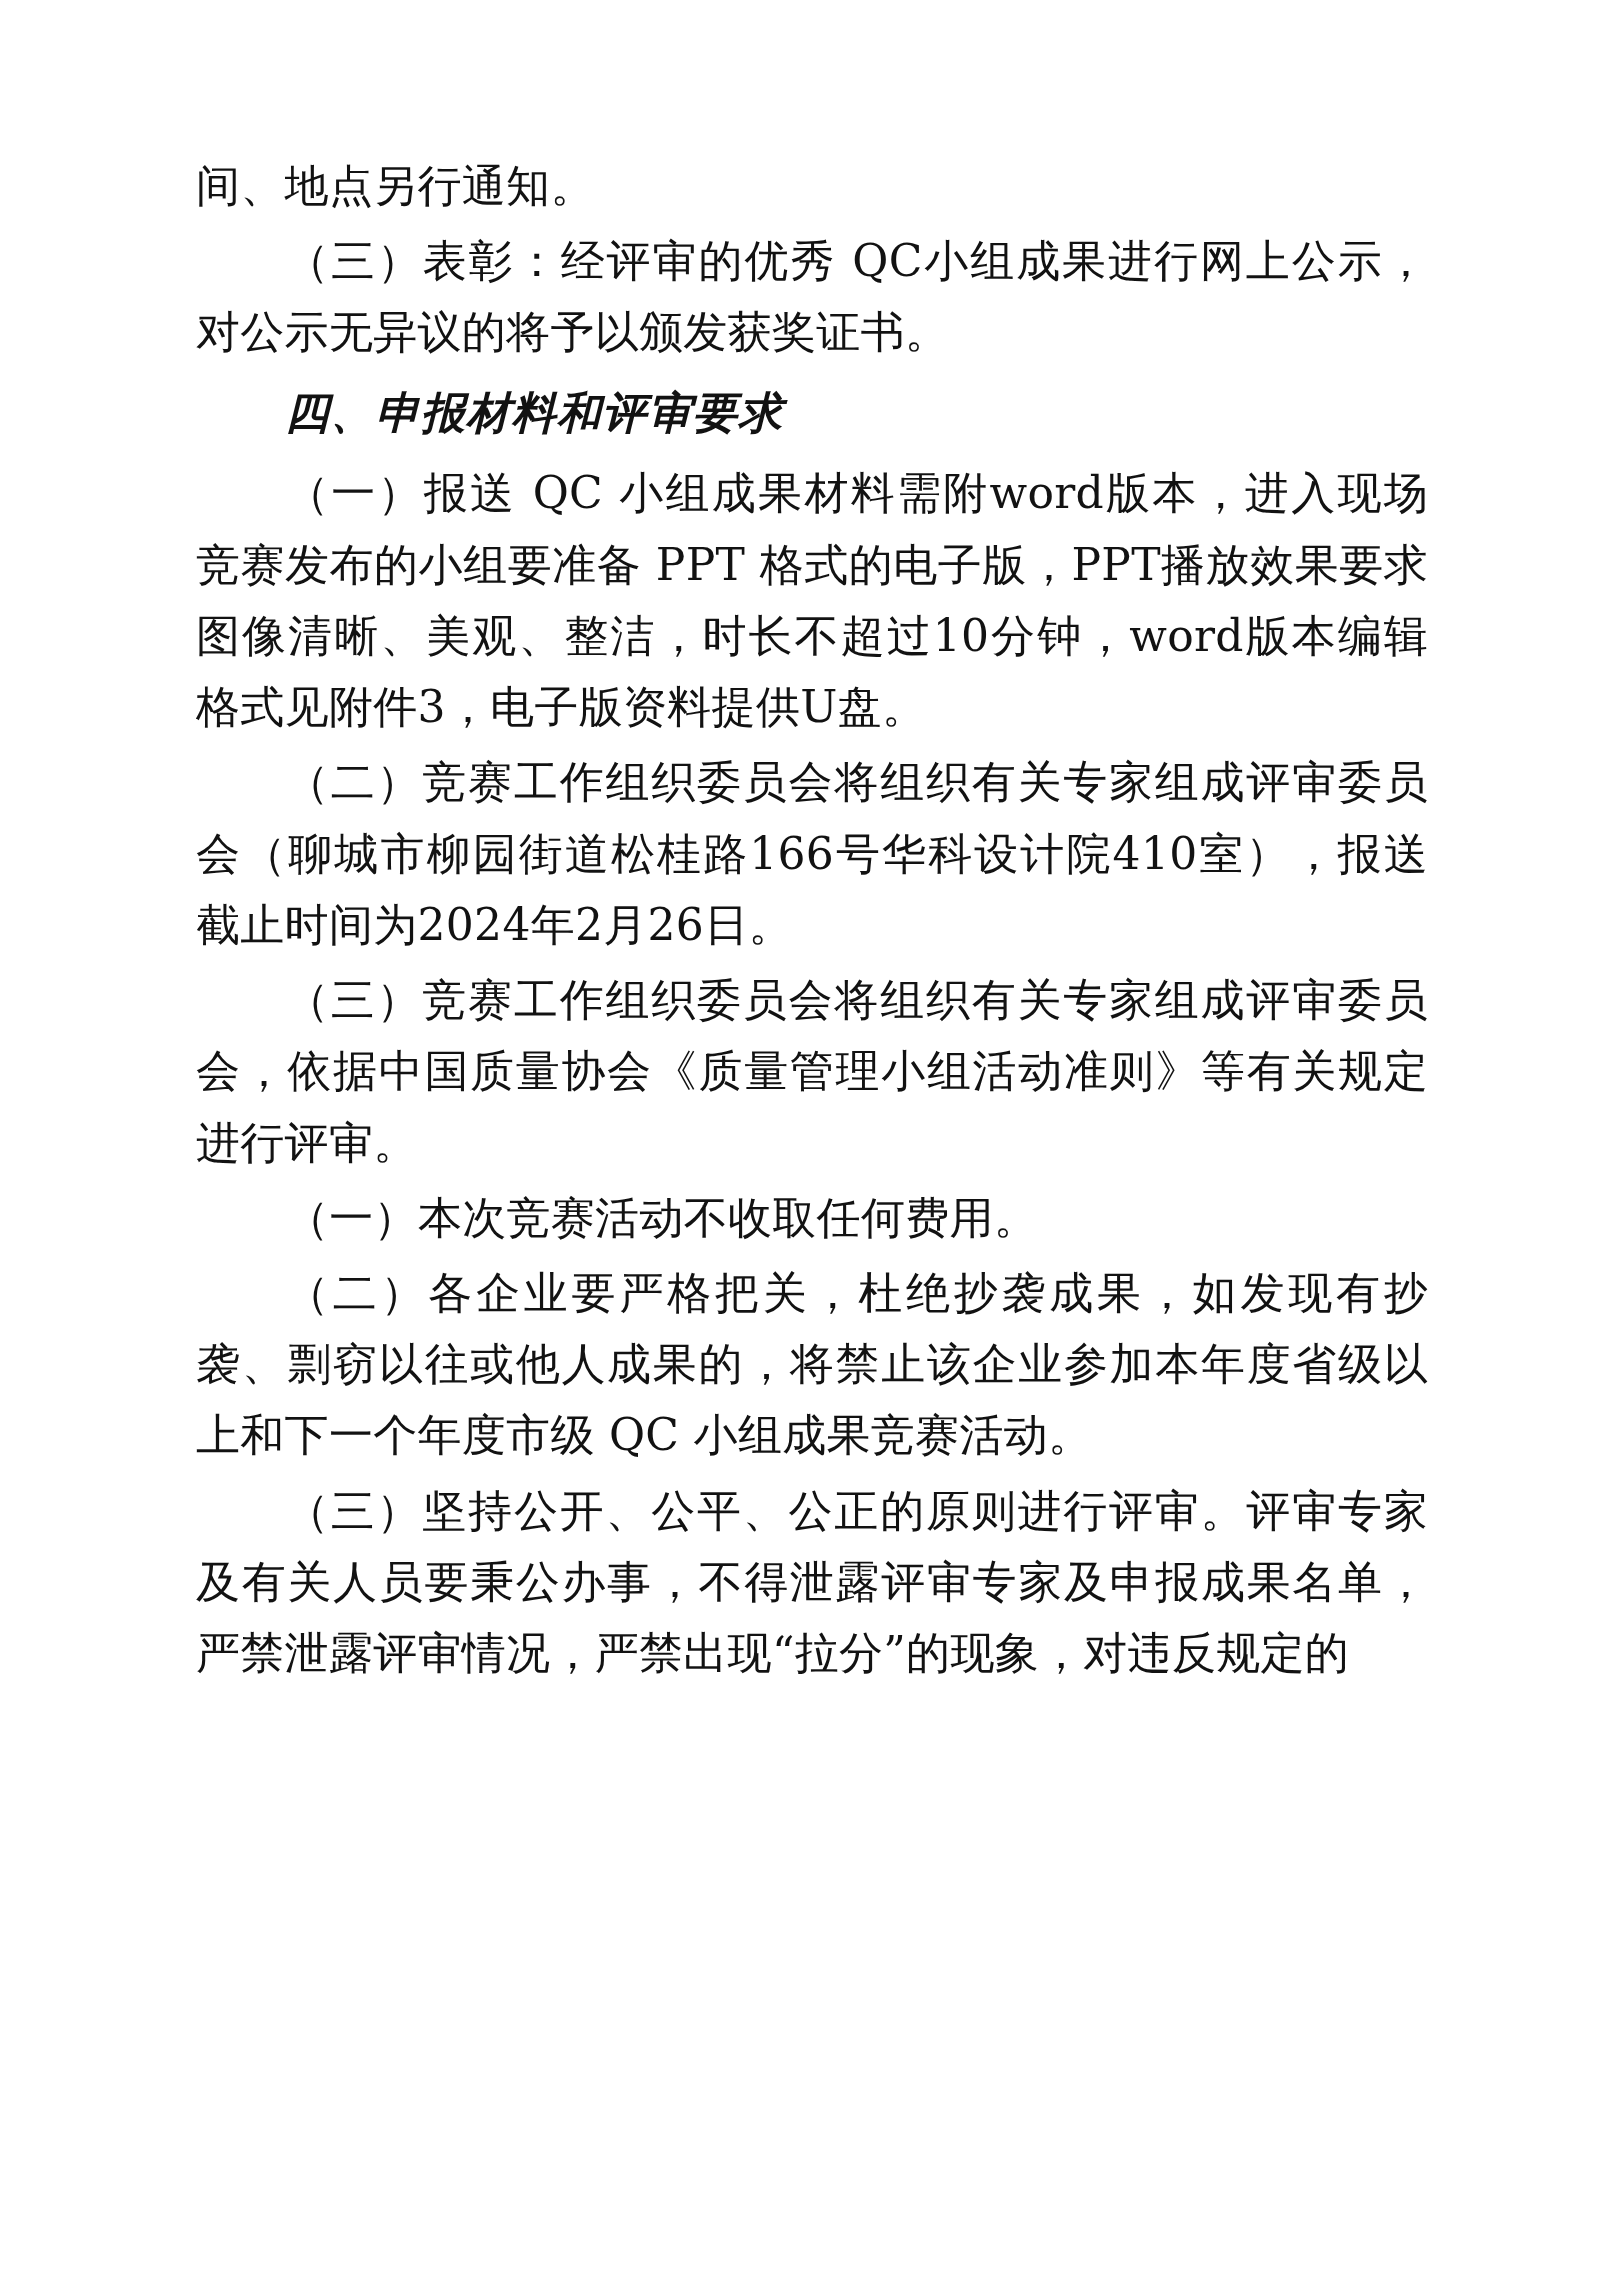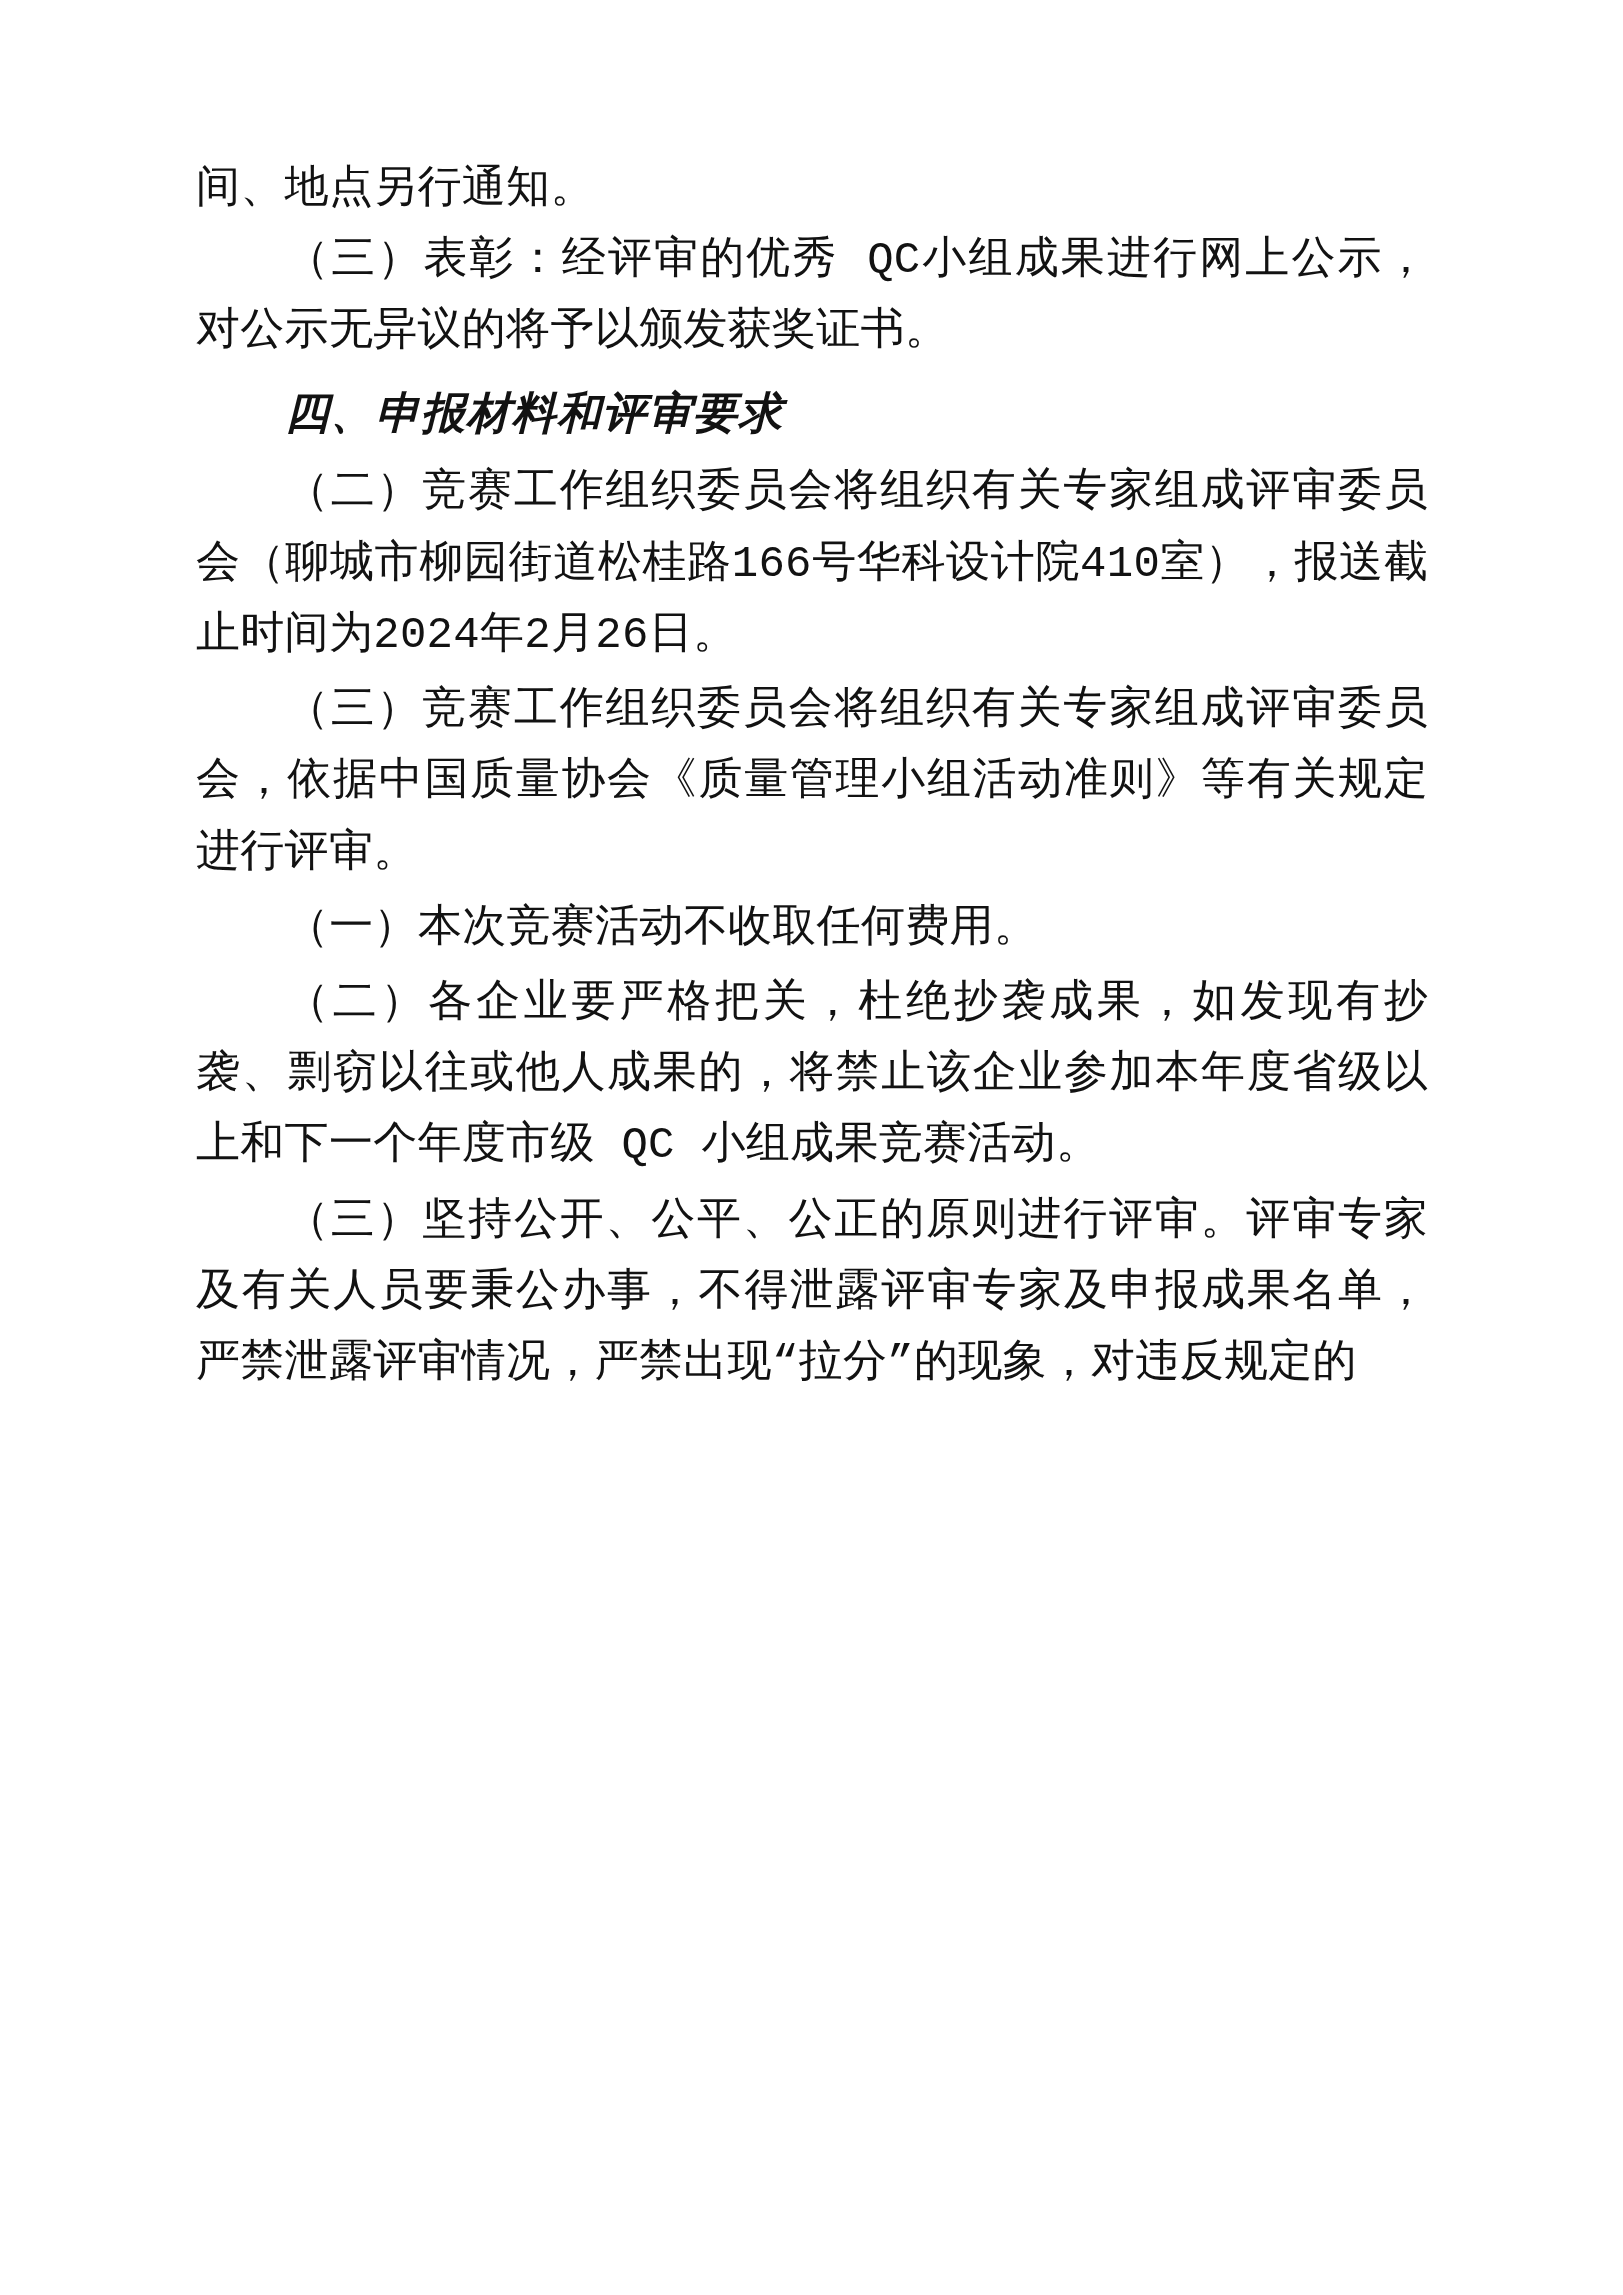--- a/index.html
+++ b/index.html
@@ -22,21 +22,20 @@
     line-height: 1.62;
     letter-spacing: 0.3px;
     text-align: justify;
   }
   p {
     margin: 0 0 3.9px 0;
     text-indent: 0;
   }
   p.indent {
     text-indent: 89px;
-    font-family: Liberation Mono, monospace;
   }
   p.heading {
     text-indent: 89px;
     font-weight: bold;
     margin-top: 9.2px;
     margin-bottom: 9.2px;
     letter-spacing: 1.3px;
     font-style: italic;
   }
   p.cont {
@@ -44,20 +43,21 @@
   }
 </style>
 </head>
 <body>
 
 <div class="page">
   <div class="doc-body">
     <p class="cont">间、地点另行通知。</p>
     <p class="indent">（三）表彰：经评审的优秀 QC小组成果进行网上公示，对公示无异议的将予以颁发获奖证书。</p>
     <p class="heading">四、申报材料和评审要求</p>
+    <p class="indent">（一）报送 QC 小组成果材料需附word版本，进入现场竞赛发布的小组要准备 PPT 格式的电子版，PPT播放效果要求图像清晰、美观、整洁，时长不超过10分钟，word版本编辑格式见附件3，电子版资料提供U盘。</p>
     <p class="indent">（二）竞赛工作组织委员会将组织有关专家组成评审委员会（聊城市柳园街道松桂路166号华科设计院410室），报送截止时间为2024年2月26日。</p>
     <p class="indent">（三）竞赛工作组织委员会将组织有关专家组成评审委员会，依据中国质量协会《质量管理小组活动准则》等有关规定进行评审。</p>
     <p class="indent">（一）本次竞赛活动不收取任何费用。</p>
     <p class="indent">（二）各企业要严格把关，杜绝抄袭成果，如发现有抄袭、剽窃以往或他人成果的，将禁止该企业参加本年度省级以上和下一个年度市级 QC 小组成果竞赛活动。</p>
     <p class="indent">（三）坚持公开、公平、公正的原则进行评审。评审专家及有关人员要秉公办事，不得泄露评审专家及申报成果名单，严禁泄露评审情况，严禁出现“拉分”的现象，对违反规定的</p>
   </div>
 </div>
 
 
 </body></html>

